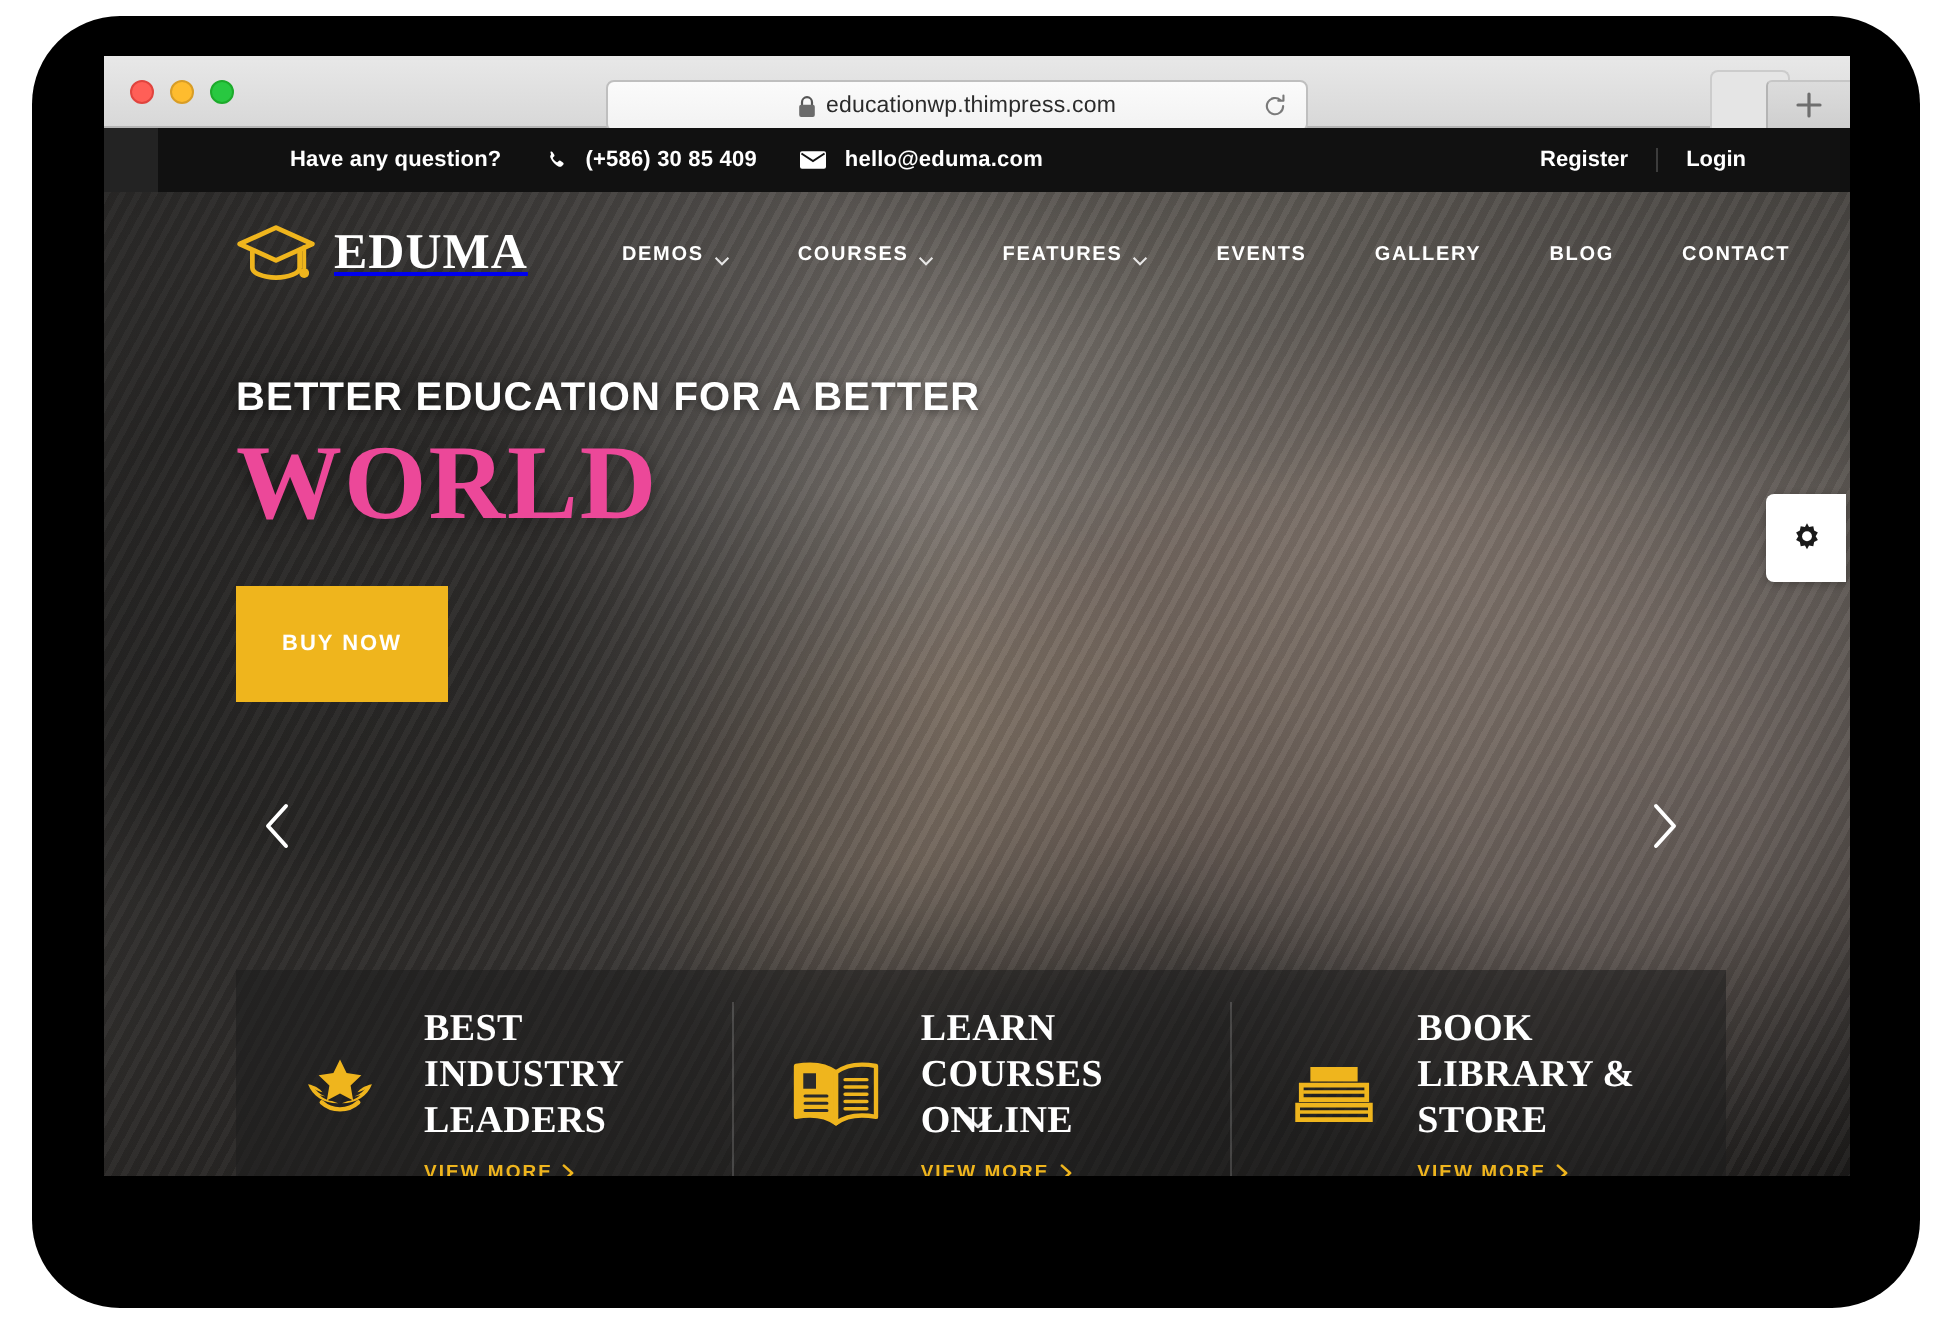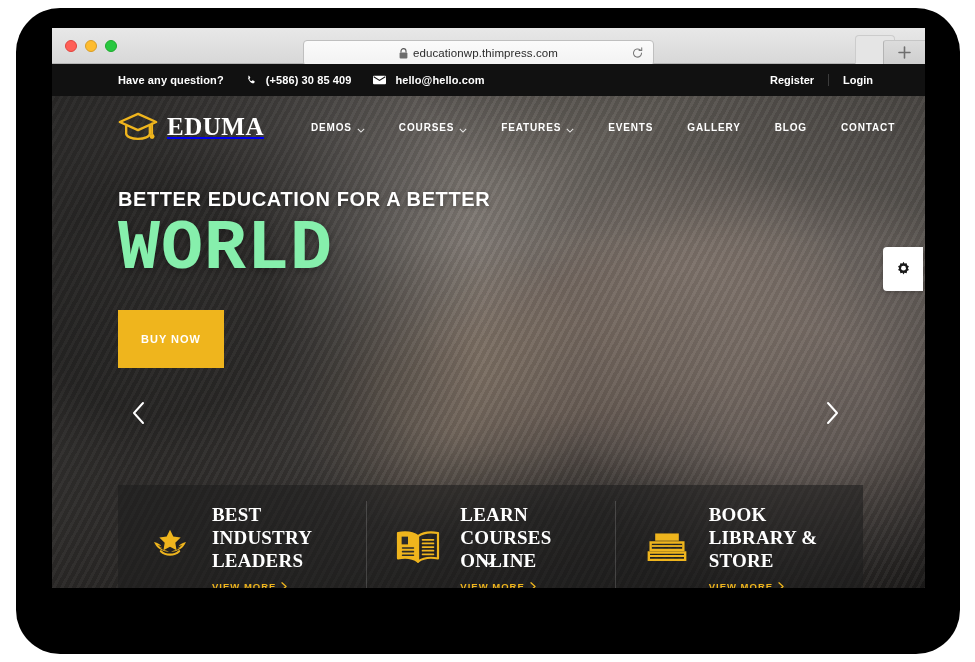--- a/index.html
+++ b/index.html
@@ -114,20 +114,21 @@
 
   
   .topbar {
     position: relative;
     height: 32px;
     background: #111111;
     display: flex;
     align-items: center;
     padding: 0 38px 0 66px;
     z-index: 40;
+    margin-left: 27px;
   }
   .topbar-left {
     display: flex; align-items: center; gap: 9px;
     font-size: 11px; font-weight: bold; color: #ffffff;
     letter-spacing: .1px;
   }
   .topbar-left .sep { width: 4px; }
   .topbar-right {
     margin-left: auto;
     display: flex; align-items: center;
@@ -208,25 +209,25 @@
     z-index: 20;
   }
   .slide-sub {
     font-size: 20px;
     font-weight: bold;
     color: #ffffff;
     letter-spacing: .6px;
     text-shadow: 0 1px 4px rgba(0,0,0,.45);
   }
   .slide-title {
-    font-family: Liberation Mono, monospace;
-    font-size: 70px;
+    font-family: Liberation Serif, serif;
+    font-size: 53px;
     line-height: .95;
     font-weight: bold;
-    color: #86efac;
+    color: #ec4899;
     letter-spacing: 1px;
     margin-top: 6px;
     text-shadow: 0 2px 10px rgba(0,0,0,.35);
   }
   .buy-btn {
     display: inline-block;
     margin-top: 26px;
     background: #efb51d;
     color: #ffffff;
     font-size: 11px;
@@ -362,21 +363,21 @@
         <span class="sep"></span>
         <svg width="11" height="11" viewBox="0 0 16 16" fill="#ffffff">
           <path d="M3.2 1.4c.5-.5 1.2-.4 1.6.2l1.2 1.8c.3.5.2 1-.2 1.4l-.7.6c-.2.2-.2.4-.1.6.5 1.1 1.8 2.4 2.9 2.9.2.1.4.1.6-.1l.6-.7c.4-.4.9-.5 1.4-.2l1.8 1.2c.6.4.7 1.1.2 1.6l-.9.9c-.6.6-1.4.8-2.2.5C7 11.2 4.6 8.8 3.2 5.5c-.3-.8-.1-1.6.5-2.2z"></path>
         </svg>
         <span>(+586) 30 85 409</span>
         <span class="sep"></span>
         <svg width="13" height="10" viewBox="0 0 18 13" fill="#ffffff">
           <rect x="0" y="0.5" width="18" height="12" rx="1.4"></rect>
           <path d="M1 2l8 5.2L17 2" fill="none" stroke="#111111" stroke-width="1.4"></path>
         </svg>
-        <span>hello@hello.com</span>
+        <span>hello@eduma.com</span>
       </div>
       <div class="topbar-right">
         <a href="#">Register</a>
         <span class="vdiv"></span>
         <a href="#">Login</a>
       </div>
     </div>
 
     <div class="hero">
       <div class="hero-photo"></div>

